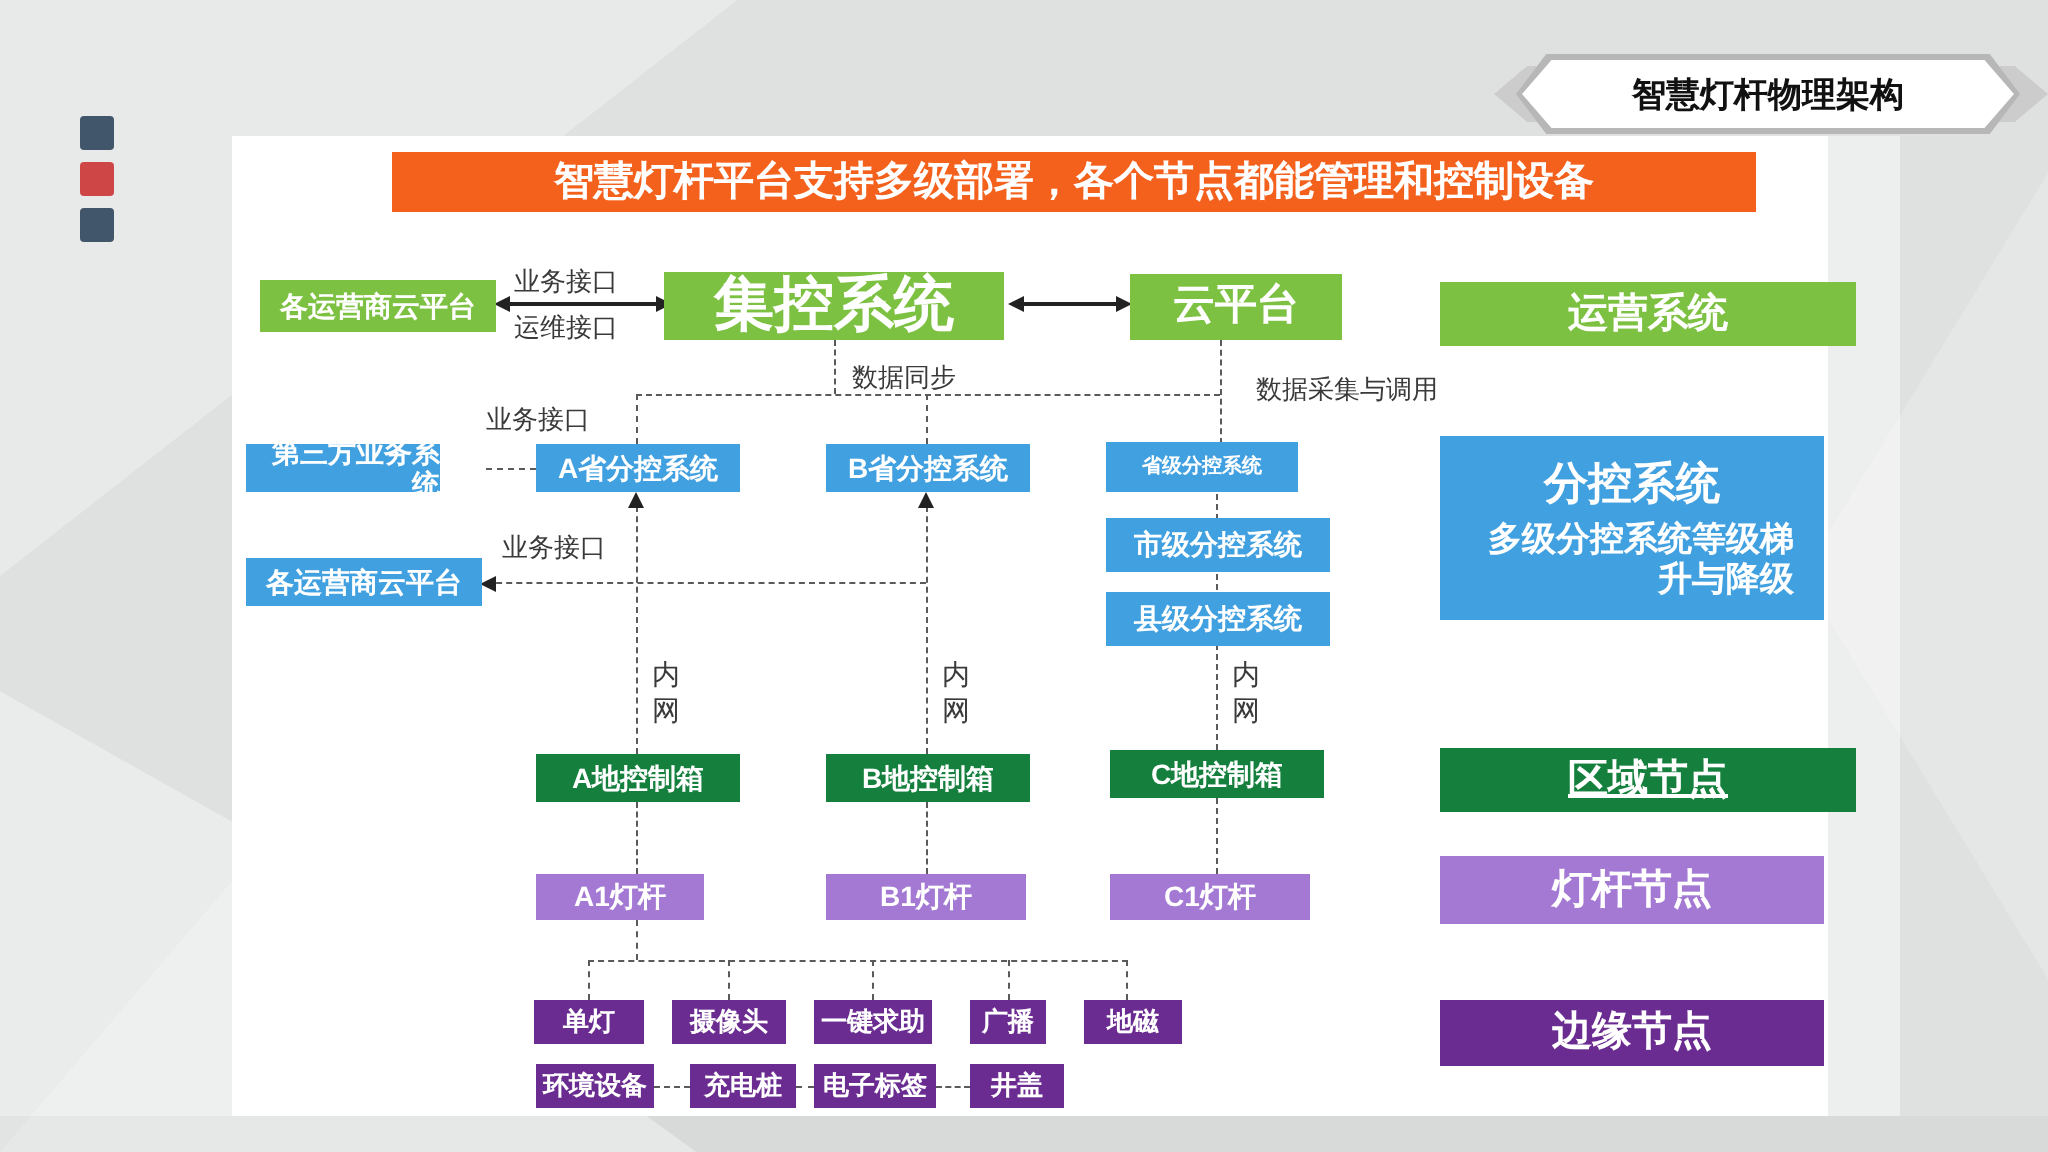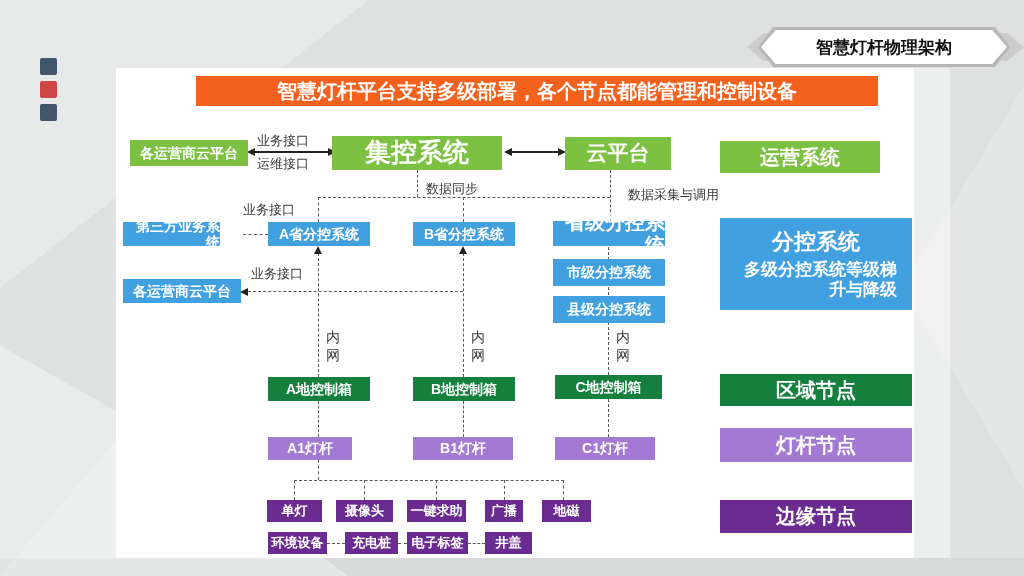--- a/index.html
+++ b/index.html
@@ -98,41 +98,41 @@
 <div class="lbl" style="left:257px;top:157px;">运维接口</div>
 <div class="lbl" style="left:426px;top:182px;">数据同步</div>
 <div class="lbl" style="left:628px;top:188px;">数据采集与调用</div>
 <div class="lbl" style="left:243px;top:203px;">业务接口</div>
 <div class="lbl" style="left:251px;top:267px;">业务接口</div>
 <div class="lbl" style="left:326px;top:328px;width:16px;white-space:normal;font-size:14px;line-height:18px;">内网</div>
 <div class="lbl" style="left:471px;top:328px;width:16px;white-space:normal;font-size:14px;line-height:18px;">内网</div>
 <div class="lbl" style="left:616px;top:328px;width:16px;white-space:normal;font-size:14px;line-height:18px;">内网</div>
 
 <div class="box green" style="left:130px;top:140px;width:118px;height:26px;font-size:14px;">各运营商云平台</div>
-<div class="box green" style="left:332px;top:136px;width:170px;height:34px;font-size:26px;">集控系统</div>
+<div class="box green" style="left:332px;top:136px;width:170px;height:34px;font-size:30px;">集控系统</div>
 <div class="box green" style="left:565px;top:137px;width:106px;height:33px;font-size:21px;">云平台</div>
-<div class="box green" style="left:720px;top:141px;width:160px;height:32px;font-size:20px;">运营系统</div>
+<div class="box green" style="left:720px;top:141px;width:208px;height:32px;font-size:20px;">运营系统</div>
 
 <div class="box blue" style="left:123px;top:222px;width:97px;height:24px;font-size:14px;">第三方业务系统</div>
 <div class="box blue" style="left:268px;top:222px;width:102px;height:24px;font-size:14px;">A省分控系统</div>
 <div class="box blue" style="left:413px;top:222px;width:102px;height:24px;font-size:14px;">B省分控系统</div>
-<div class="box blue" style="left:553px;top:221px;width:112px;height:25px;font-size:20px;">省级分控系统</div>
+<div class="box blue" style="left:553px;top:221px;width:96px;height:25px;font-size:10px;">省级分控系统</div>
 <div class="box blue" style="left:553px;top:259px;width:112px;height:27px;font-size:14px;">市级分控系统</div>
 <div class="box blue" style="left:553px;top:296px;width:112px;height:27px;font-size:14px;">县级分控系统</div>
 <div class="box blue" style="left:123px;top:279px;width:118px;height:24px;font-size:14px;">各运营商云平台</div>
 
 <div class="box blue" style="left:720px;top:218px;width:192px;height:92px;flex-direction:column;gap:6px;">
   <span style="font-size:22px;">分控系统</span>
   <span style="font-size:17px;width:162px;">多级分控系统等级梯升与降级</span>
 </div>
 
 <div class="box yellow" style="left:268px;top:377px;width:102px;height:24px;font-size:14px;">A地控制箱</div>
 <div class="box yellow" style="left:413px;top:377px;width:102px;height:24px;font-size:14px;">B地控制箱</div>
 <div class="box yellow" style="left:555px;top:375px;width:107px;height:24px;font-size:14px;">C地控制箱</div>
-<div class="box yellow" style="left:720px;top:374px;width:192px;height:32px;font-size:20px;">区域节点</div>
+<div class="box yellow" style="left:720px;top:374px;width:208px;height:32px;font-size:20px;text-decoration:underline;">区域节点</div>
 
 <div class="box lpurple" style="left:268px;top:437px;width:84px;height:23px;font-size:14px;">A1灯杆</div>
 <div class="box lpurple" style="left:413px;top:437px;width:100px;height:23px;font-size:14px;">B1灯杆</div>
 <div class="box lpurple" style="left:555px;top:437px;width:100px;height:23px;font-size:14px;">C1灯杆</div>
 <div class="box lpurple" style="left:720px;top:428px;width:192px;height:34px;font-size:20px;">灯杆节点</div>
 
 <div class="box dpurple" style="left:267px;top:500px;width:55px;height:22px;font-size:13px;">单灯</div>
 <div class="box dpurple" style="left:336px;top:500px;width:57px;height:22px;font-size:13px;">摄像头</div>
 <div class="box dpurple" style="left:407px;top:500px;width:59px;height:22px;font-size:13px;">一键求助</div>
 <div class="box dpurple" style="left:485px;top:500px;width:38px;height:22px;font-size:13px;">广播</div>

